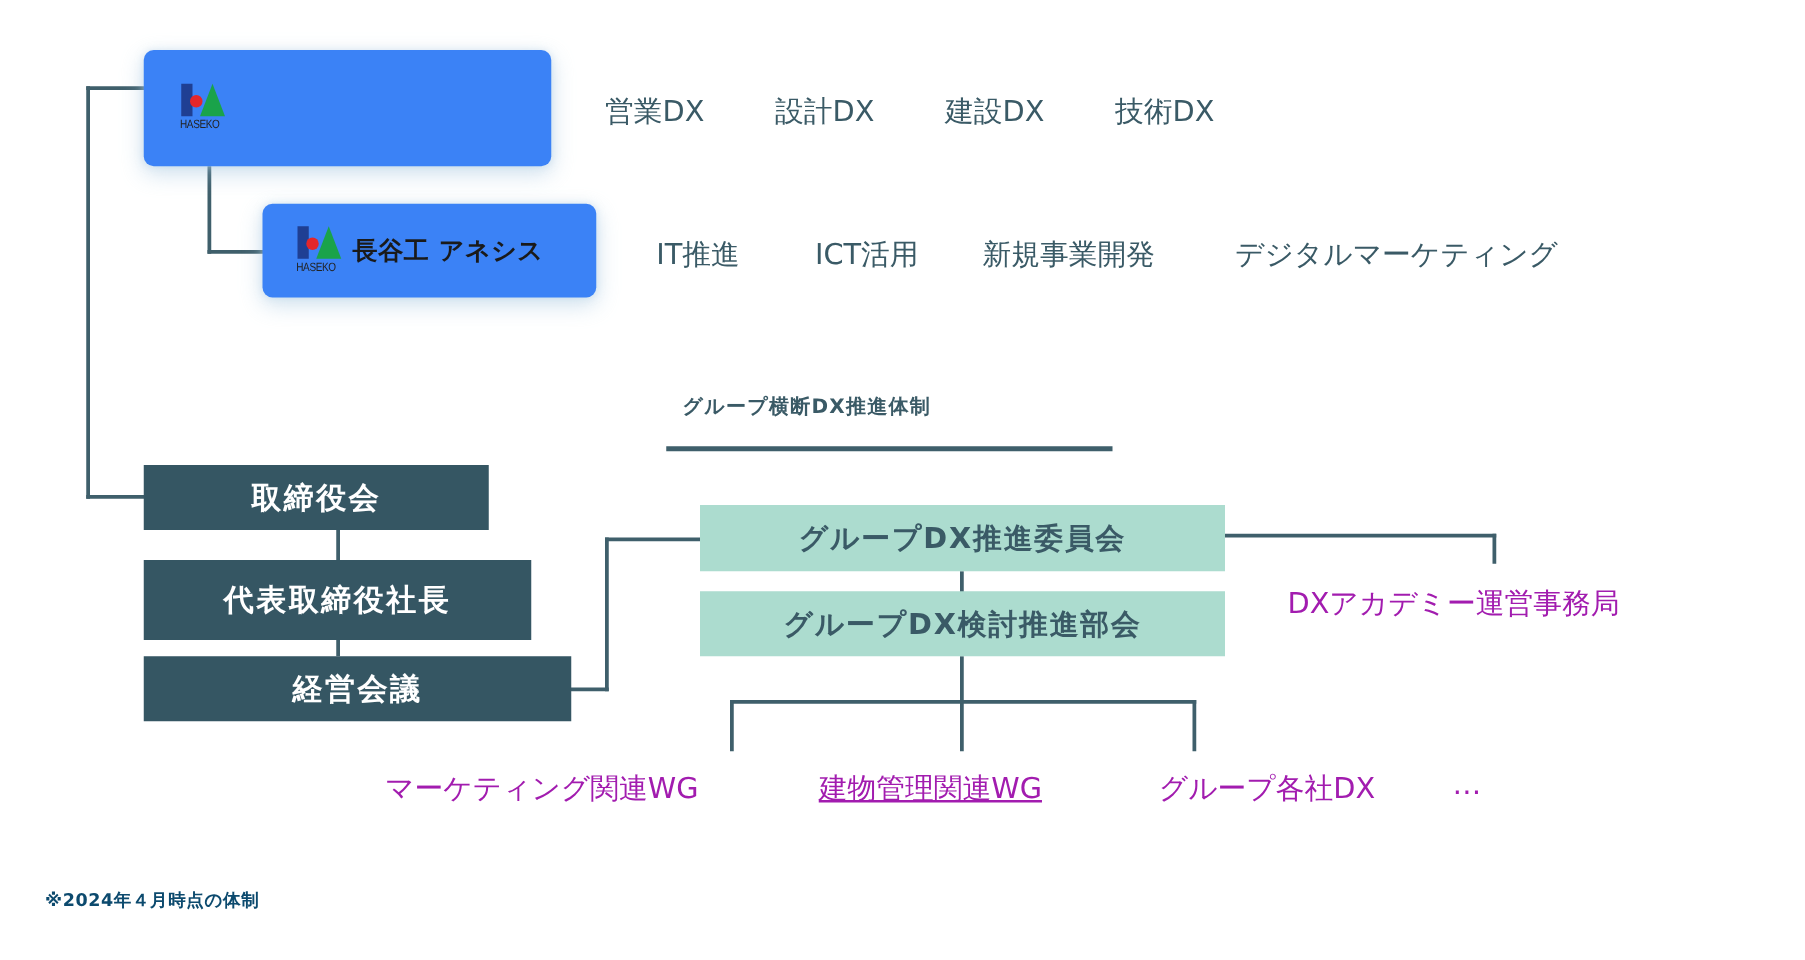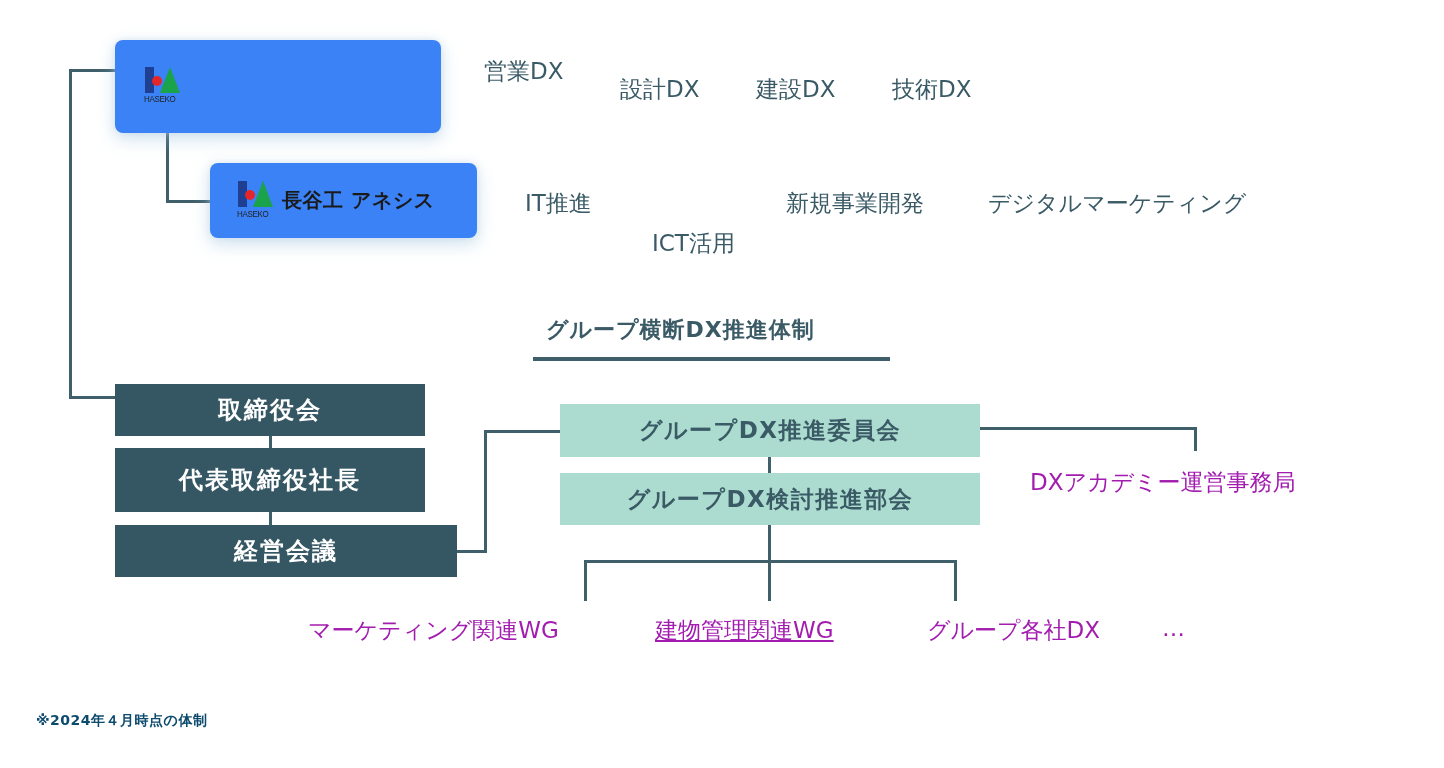--- a/index.html
+++ b/index.html
@@ -26,21 +26,21 @@
   .dark-box {
     position: absolute; background: #355663; color: #ffffff;
     display: flex; align-items: center; justify-content: center;
     font-size: 24px; font-weight: bold; letter-spacing: 2px;
   }
   .green-box {
     position: absolute; background: #acdccf; color: #3a5a66;
     display: flex; align-items: center; justify-content: center;
     font-size: 23px; font-weight: bold; letter-spacing: 1.5px;
   }
-  .heading { position: absolute; font-size: 22px; font-weight: bold; color: #3a5a66; letter-spacing: 1px; white-space: nowrap; }
+  .heading { position: absolute; font-size: 16px; font-weight: bold; color: #3a5a66; letter-spacing: 1px; white-space: nowrap; }
   .underline { position: absolute; background: #3f5f6b; height: 4px; }
   .wg { position: absolute; font-size: 23px; color: #a21caf; white-space: nowrap; }
   .note { position: absolute; font-size: 14px; font-weight: bold; color: #0c4a6e; white-space: nowrap; letter-spacing: 0.5px; }
 </style>
 </head>
 <body>
 
 <div class="line" style="left:69px; top:69px; width:3px; height:330px;"></div>
 <div class="line" style="left:69px; top:69px; width:47px; height:3px;"></div>
 <div class="line" style="left:69px; top:396px; width:47px; height:3px;"></div>
@@ -65,44 +65,44 @@
 
 <div class="card" style="left:115px; top:40px; width:326px; height:93px; padding-left:30px; box-sizing:border-box;">
   <div class="logo">
     <div class="blue"></div>
       <div class="red"></div>
       <div class="green"></div>
     <div class="haseko">HASEKO</div>
   </div>
 </div>
 
-<div class="tag" style="left:484px; top:56px;">営業DX</div>
+<div class="tag" style="left:484px; top:74px;">営業DX</div>
 <div class="tag" style="left:620px; top:74px;">設計DX</div>
 <div class="tag" style="left:756px; top:74px;">建設DX</div>
 <div class="tag" style="left:892px; top:74px;">技術DX</div>
 
 <div class="card" style="left:210px; top:163px; width:267px; height:75px; padding-left:28px; box-sizing:border-box;">
   <div class="logo">
     <div class="blue"></div>
       <div class="red"></div>
       <div class="green"></div>
     <div class="haseko">HASEKO</div>
   </div>
   <span class="card-name">長谷工 アネシス</span>
 </div>
 
 <div class="tag" style="left:525px; top:188px;">IT推進</div>
-<div class="tag" style="left:652px; top:188px;margin-top:40px;">ICT活用</div>
+<div class="tag" style="left:652px; top:188px;">ICT活用</div>
 <div class="tag" style="left:786px; top:188px;">新規事業開発</div>
 <div class="tag" style="left:988px; top:188px;">デジタルマーケティング</div>
 
 <div class="heading" style="left:546px; top:315px;">グループ横断DX推進体制</div>
 <div class="underline" style="left:533px; top:357px; width:357px;"></div>
 
-<div class="dark-box" style="left:115px; top:384px; width:310px; height:52px;">取締役会</div>
+<div class="dark-box" style="left:115px; top:372px; width:276px; height:52px;">取締役会</div>
 <div class="dark-box" style="left:115px; top:448px; width:310px; height:64px;">代表取締役社長</div>
 <div class="dark-box" style="left:115px; top:525px; width:342px; height:52px;">経営会議</div>
 
 <div class="green-box" style="left:560px; top:404px; width:420px; height:53px;">グループDX推進委員会</div>
 <div class="green-box" style="left:560px; top:473px; width:420px; height:52px;">グループDX検討推進部会</div>
 
 <div class="wg" style="left:1030px; top:467px;">DXアカデミー運営事務局</div>
 
 <div class="wg" style="left:308px; top:615px;">マーケティング関連WG</div>
 <div class="wg" style="left:655px; top:615px;text-decoration:underline;">建物管理関連WG</div>

